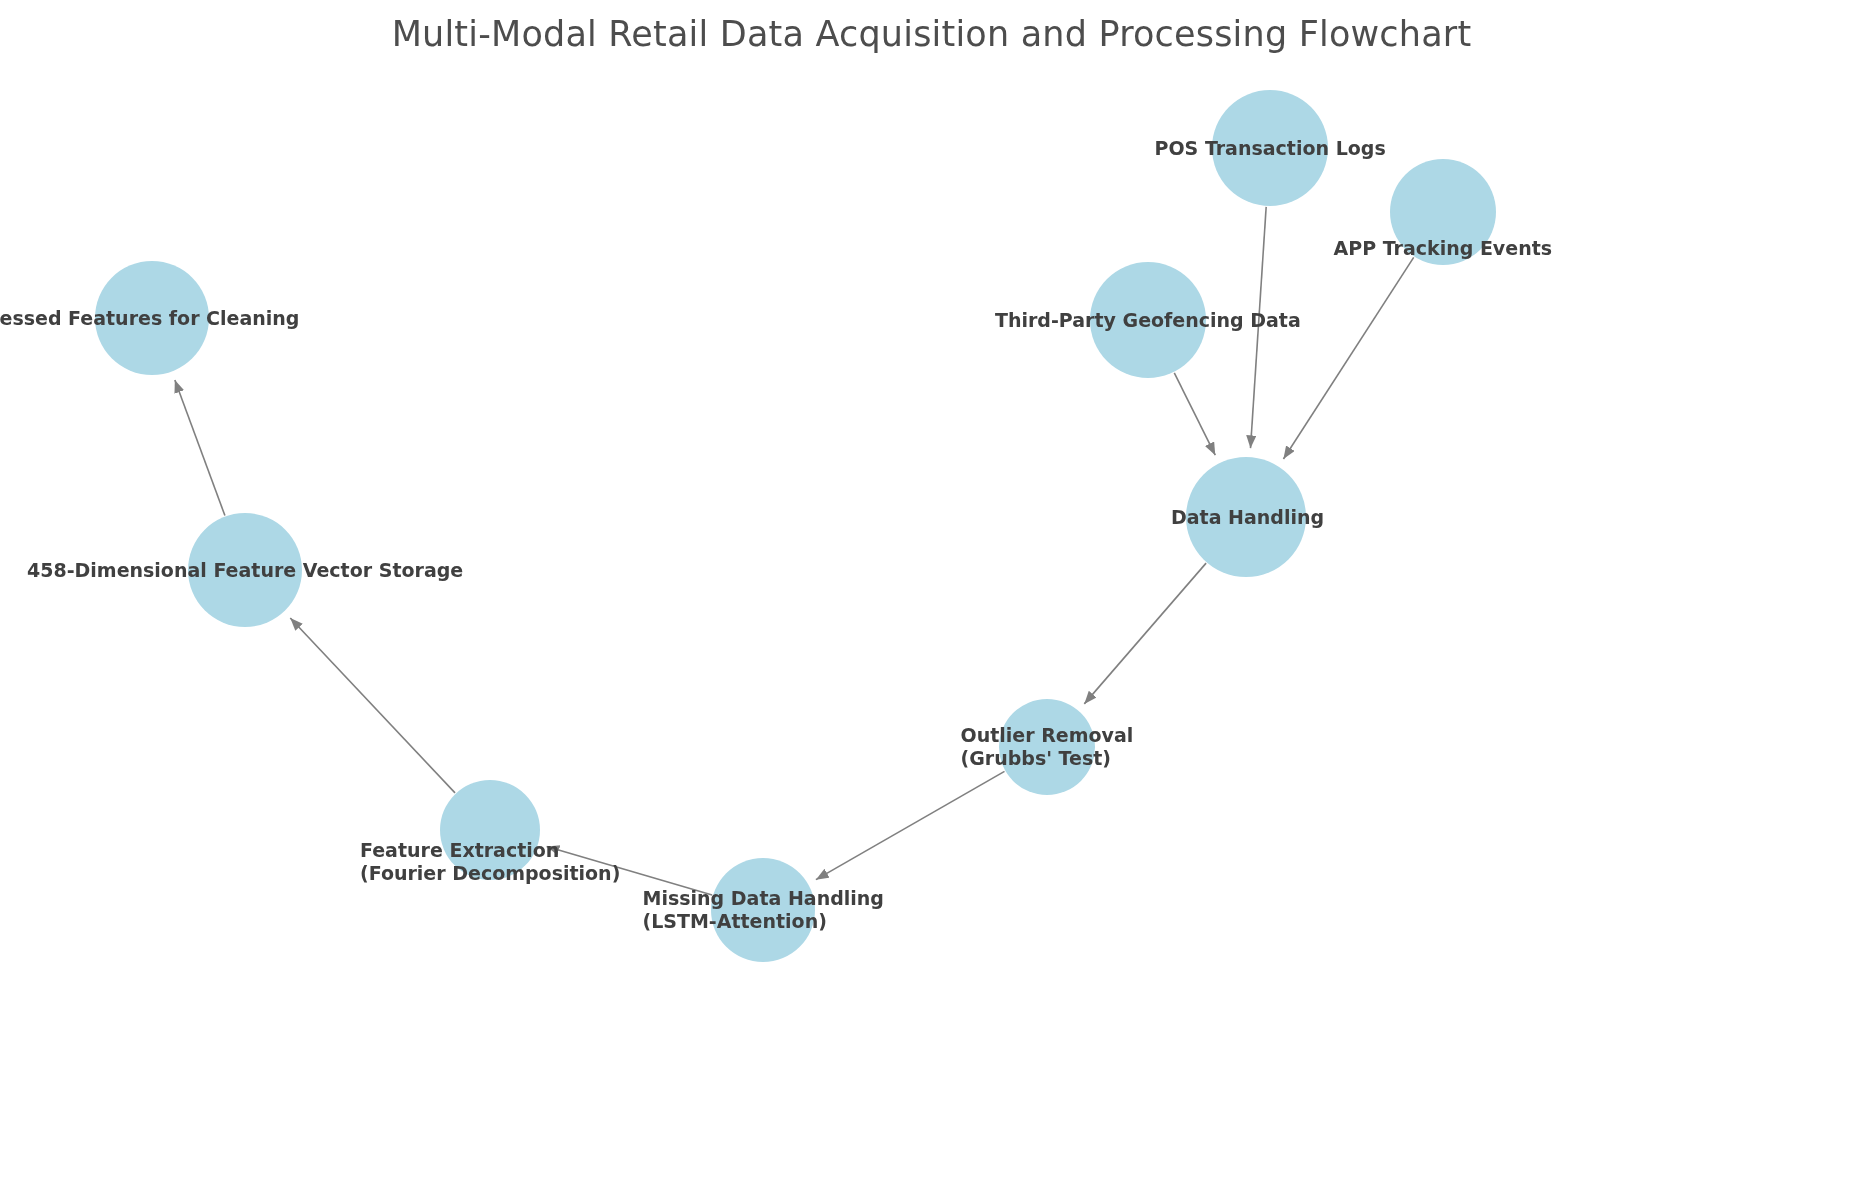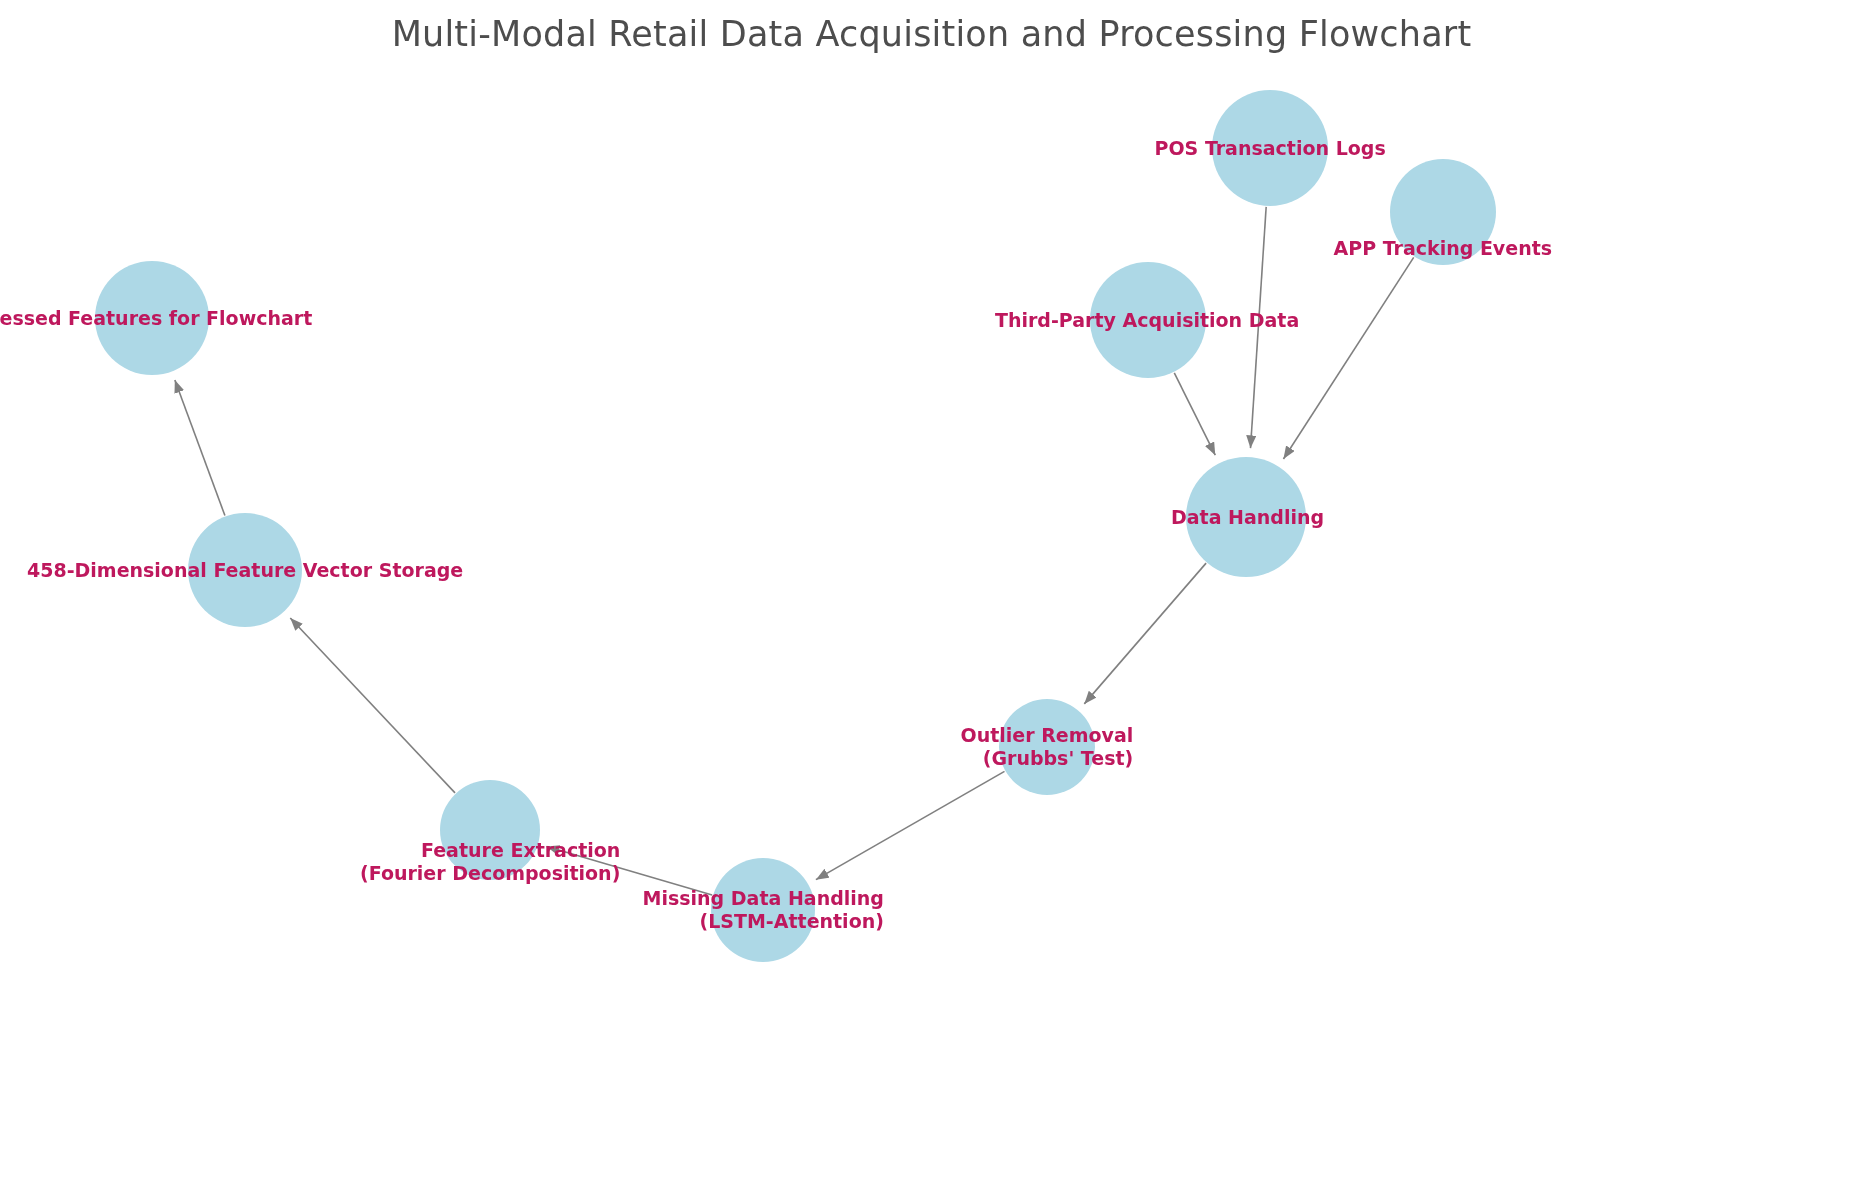--- a/index.html
+++ b/index.html
@@ -34,24 +34,24 @@
     left: 0;
     top: 0;
     width: 1863px;
     height: 1180px;
   }
   .node-label {
     position: absolute;
     font-family: "DejaVu Sans", "Liberation Sans", sans-serif;
     font-size: 19px;
     font-weight: bold;
-    color: #be185d;
+    color: #404040;
     white-space: pre;
     line-height: 1.22;
-    text-align: right;
+    text-align: left;
     pointer-events: none;
   }
 </style>
 </head>
 <body>
 
 <div id="stage">
 
   <div id="chart-title">Multi-Modal Retail Data Acquisition and Processing Flowchart</div>
 
@@ -80,25 +80,25 @@
         <circle cx="763" cy="910" r="52" fill="#ADD8E6"></circle>
         <circle cx="490" cy="830" r="50" fill="#ADD8E6"></circle>
         <circle cx="245" cy="570" r="57" fill="#ADD8E6"></circle>
         <circle cx="152" cy="318" r="57" fill="#ADD8E6"></circle>
       </g>
   </svg>
 
   <div id="label-layer">
       <div class="node-label" style="left: 1154.5px; top: 136.5px;">POS Transaction Logs</div>
       <div class="node-label" style="left: 1333.5px; top: 200.5px; margin-top: 36px;">APP Tracking Events</div>
-      <div class="node-label" style="left: 995px; top: 308.5px;">Third-Party Acquisition Data</div>
+      <div class="node-label" style="left: 995px; top: 308.5px;">Third-Party Geofencing Data</div>
       <div class="node-label" style="left: 1171px; top: 505.5px;">Data Handling</div>
       <div class="node-label" style="left: 960.5px; top: 724px;">Outlier Removal
 (Grubbs' Test)</div>
       <div class="node-label" style="left: 642.5px; top: 887px;">Missing Data Handling
 (LSTM-Attention)</div>
       <div class="node-label" style="left: 360px; top: 807px; margin-top: 32px;">Feature Extraction
 (Fourier Decomposition)</div>
       <div class="node-label" style="left: 27px; top: 558.5px;">458-Dimensional Feature Vector Storage</div>
-      <div class="node-label" style="left: -0.5px; top: 306.5px;">essed Features for Flowchart</div>
+      <div class="node-label" style="left: -0.5px; top: 306.5px;">essed Features for Cleaning</div>
     </div>
 
 </div>
 
 </body></html>

